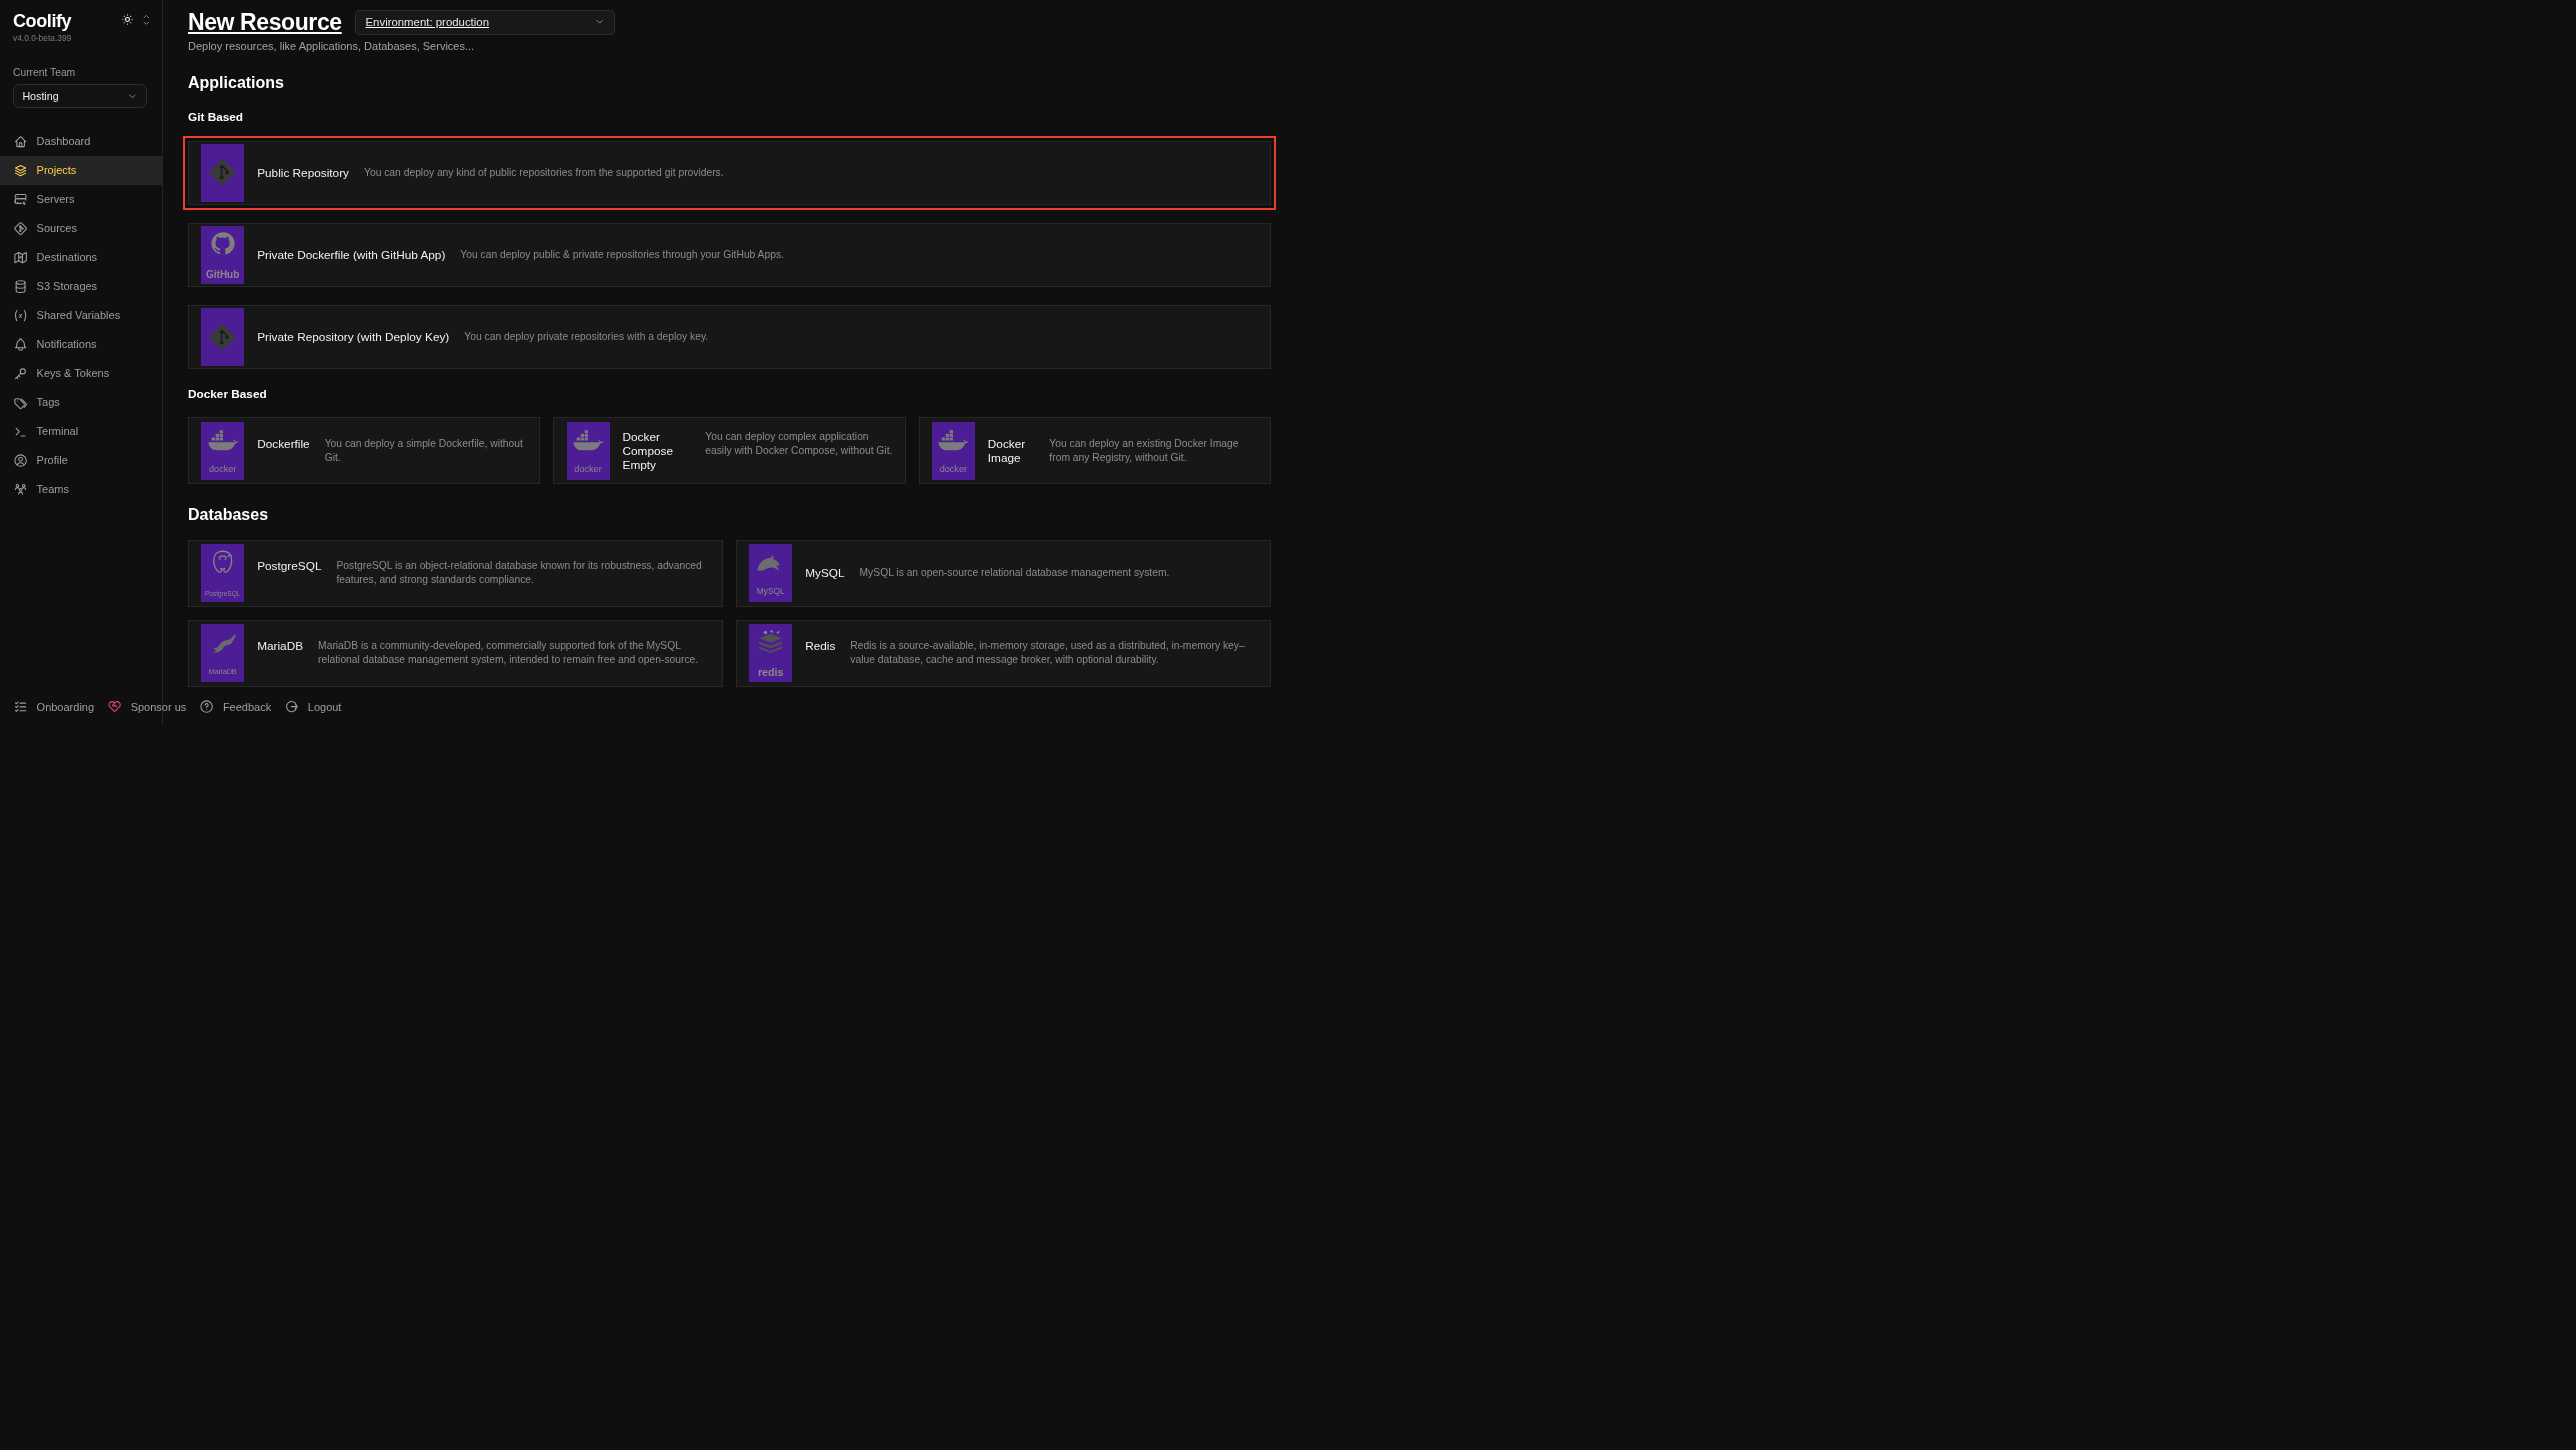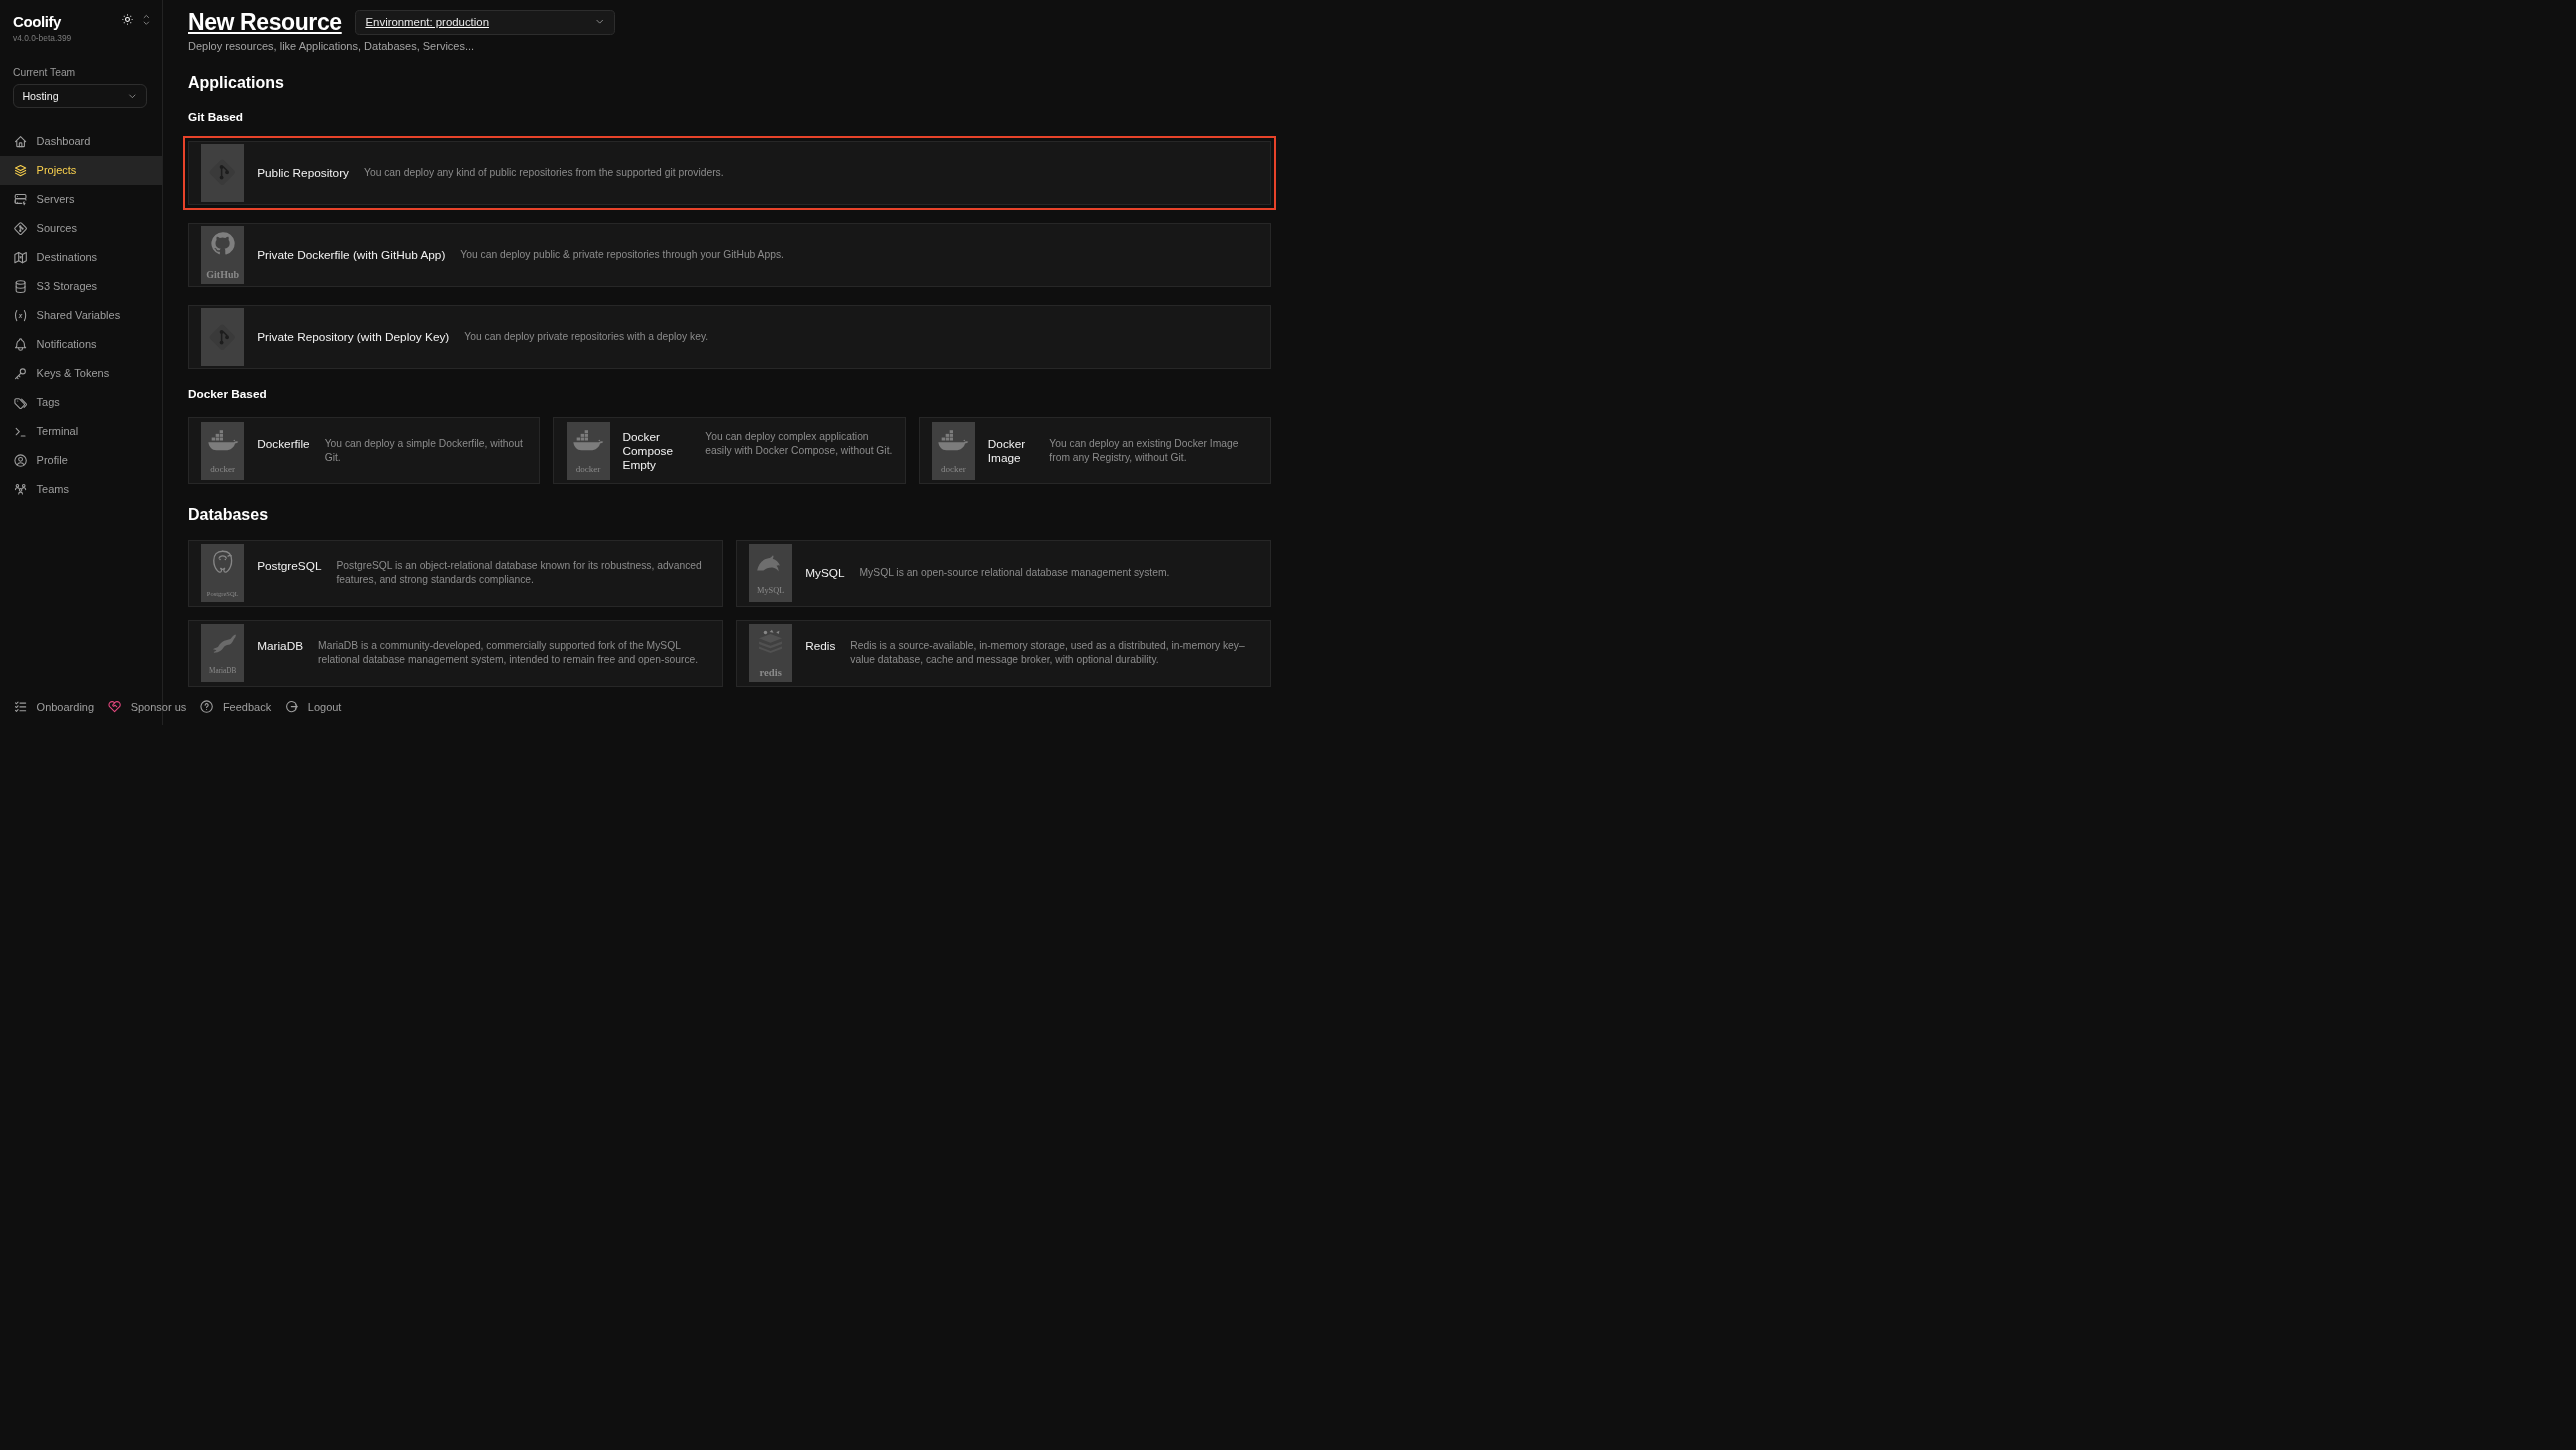--- a/index.html
+++ b/index.html
@@ -10,21 +10,21 @@
     font-family:"Liberation Sans", sans-serif;
     display:flex;
   }
   svg { display:block; }
 
   
   .sidebar { width:163px; min-width:163px; height:100%; border-right:0.8px solid #232323;
              display:flex; flex-direction:column; background:#0f0f0f; }
   .sidebar-top { padding:10.7px 9.1px 0 13px; }
   .brand-row { display:flex; align-items:flex-start; justify-content:space-between; }
-  .logo { font-size:15px; font-weight:bold; margin:0; letter-spacing:-0.4px; line-height:21.3px; }
+  .logo { font-size:18px; font-weight:bold; margin:0; letter-spacing:-0.4px; line-height:21.3px; }
   .theme-controls { display:flex; align-items:center; gap:6.9px; margin-top:2.3px; margin-right:1.5px; }
   .icon-btn { background:none; border:none; padding:0; cursor:pointer; color:#fff; }
   .version { font-size:8.4px; color:#7c7c7c; margin-top:1.5px; }
   .team-label { font-size:10.3px; color:#9a9a9a; margin-top:23.6px; }
   .team-select { margin-top:6.1px; width:134px; height:23.6px; background:#121212; border:0.8px solid #2e2e2e;
                  border-radius:6.1px; display:flex; align-items:center; justify-content:space-between;
                  padding:0 8.4px; font-size:10.7px; color:#f0f0f0; cursor:pointer; }
   .main-nav { margin-top:19px; display:flex; flex-direction:column; }
   .nav-item { height:29px; display:flex; align-items:center; gap:8.4px; padding-left:13px;
               color:#9f9f9f; font-size:11px; cursor:pointer; white-space:nowrap; }
@@ -49,22 +49,22 @@
                   font-family:"Liberation Sans", sans-serif; }
   .search-input::placeholder { color:#6b6b6b; }
   .section-title { font-size:16px; font-weight:bold; margin:22px 0 0 0; line-height:18.3px; }
   .subsection-title { font-size:11.8px; font-weight:bold; margin:18.3px 0 0 0; line-height:13.7px; }
 
   .git-cards { margin-top:16px; display:flex; flex-direction:column; gap:18.3px; }
   .card { position:relative; height:64px; background:#171717; border:0.8px solid #272727;
           display:flex; align-items:center; padding:0 12.2px; gap:13px; cursor:pointer; }
   .card.highlighted::after { content:""; position:absolute; inset:-6.1px; border:2.3px solid #e8432a;
                              pointer-events:none; }
-  .tile { width:43px; height:58px; min-width:43px; background:#404040; display:flex;
-          flex-direction:column; align-items:center; justify-content:center; gap:13px; overflow:hidden;font-family:Liberation Serif, serif; }
+  .tile { width:43px; height:58px; min-width:43px; background:#4c1d95; display:flex;
+          flex-direction:column; align-items:center; justify-content:center; gap:13px; overflow:hidden; }
   .wordmark { color:#8a8a8a; line-height:1; white-space:nowrap; }
   .card-text { display:flex; flex-direction:row; gap:15px; }
   .card-title { font-size:11.8px; color:#f2f2f2; font-weight:500; }
   .card-desc  { font-size:10.3px; color:#8c8c8c; font-weight:500; line-height:1.35; }
 
   .docker-grid { margin-top:16px; display:grid; grid-template-columns:repeat(3,1fr); gap:13px; }
   .docker-grid .card, .db-grid .card { height:67px; }
   .db-grid { margin-top:15.2px; display:grid; grid-template-columns:repeat(2,1fr); gap:13px; }
 </style>
 </head>

